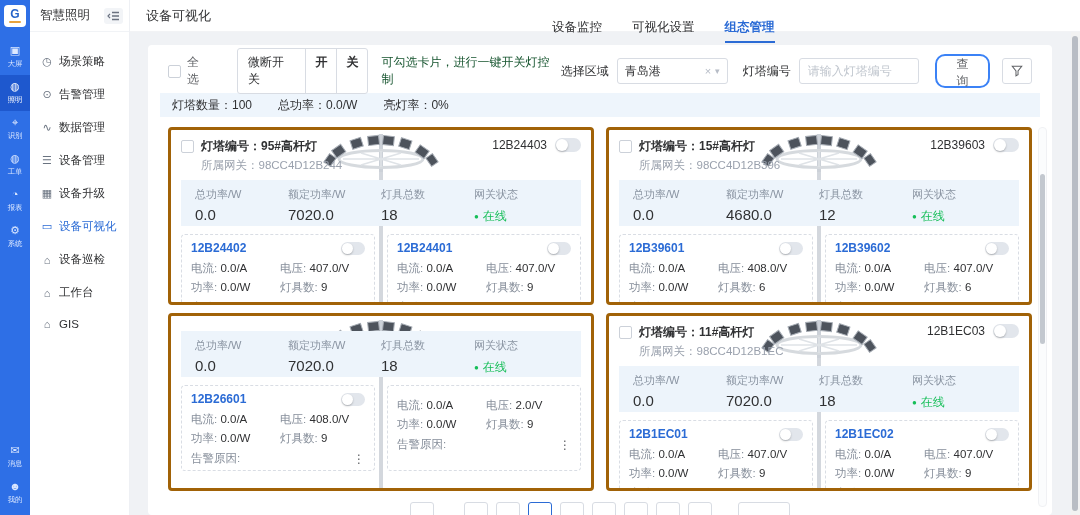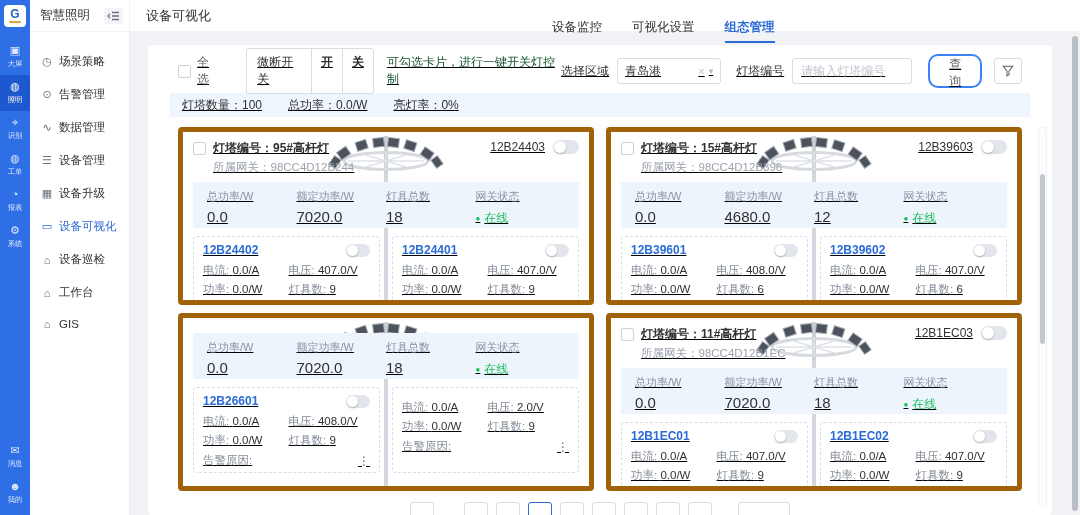--- a/index.html
+++ b/index.html
@@ -32,21 +32,21 @@
   
   .main-col { flex:1; min-width:0; display:flex; flex-direction:column; position:relative; }
   .topbar { height:32px; background:#fff; flex-shrink:0; display:flex; align-items:center; padding:0 16px; position:relative; border-bottom:1px solid #f2f3f5; }
   .page-title { font-size:13px; color:#303133; }
   .tabs { position:absolute; left:420px; top:0; height:32px; display:flex; gap:26px;margin-top:11px; }
   .tab { display:flex; align-items:center; font-size:12.5px; color:#303133; position:relative; cursor:pointer; padding:0 2px; }
   .tab.active { color:#2b6bd5; font-weight:bold; }
   .tab.active::after { content:''; position:absolute; left:2px; right:2px; bottom:0; height:2px; background:#2b6bd5; }
 
   .workspace { flex:1; position:relative; }
-  .panel { background:#fff; border-radius:4px; margin:13px 28px 6px 18px; height:470px; padding:0 30px; position:relative; overflow:hidden;text-decoration:underline; }
+  .panel { background:#fff; border-radius:4px; margin:13px 28px 6px 18px; height:470px; padding:0 20px; position:relative; overflow:hidden; }
 
   
   .toolbar { display:flex; align-items:center; height:48px; padding-top:4px; }
   .cb { width:13px; height:13px; border:1px solid #ccd1d9; border-radius:2px; background:#fff; flex-shrink:0; display:inline-block; cursor:pointer; }
   .sel-all-lb { font-size:12px; color:#606266; margin-left:6px; }
   .breaker { display:flex; align-items:stretch; margin-left:26px; border:1px solid #d8dce3; border-radius:3px; overflow:hidden; font-size:12px; background:#fff; }
   .breaker .bl { padding:5px 10px; color:#303133; }
   .breaker .bbtn { padding:5px 9px; border-left:1px solid #d8dce3; font-weight:bold; color:#303133; cursor:pointer; }
   .hint { margin-left:13px; font-size:12px; color:#14532d; }
   .right-cluster { margin-left:auto; display:flex; align-items:center; }
@@ -58,21 +58,21 @@
   .tinput::placeholder { color:#c0c6ce; }
   .qbtn { height:34px; padding:0 14px; border:2px solid #3b82f6; border-radius:10px; background:#fff; font-size:12px; color:#606266; margin-right:12px; cursor:pointer; }
   .fbtn { width:30px; height:26px; border:1px solid #d8dce3; border-radius:3px; background:#fff; display:flex; align-items:center; justify-content:center; cursor:pointer; }
 
   
   .summary { height:24px; background:#eef5fc; margin:0 -8px; padding-left:12px; display:flex; align-items:center; gap:26px; font-size:12px; color:#303133; }
   .summary b { font-weight:normal; }
 
   
   .cards { display:grid; grid-template-columns:1fr 1fr; gap:8px 12px; margin-top:10px; }
-  .card { position:relative; border:5px solid #a16207; border-radius:4px; height:178px; padding:8px 10px; background:#fff; overflow:hidden; }
+  .card { position:relative; border:3px solid #a16207; border-radius:4px; height:178px; padding:8px 10px; background:#fff; overflow:hidden; }
   .pole { position:absolute; left:50%; top:6px; bottom:0; width:4px; margin-left:-2px; background:#d3d7dd; z-index:0; }
   .crown { position:absolute; left:50%; top:2px; transform:translateX(-50%); z-index:1; }
   .card-head { position:relative; z-index:2; display:flex; align-items:flex-start; }
   .card-head .cb { margin-top:2px; }
   .head-text { margin-left:7px; }
   .t1 { font-size:12px; font-weight:bold; color:#303133; }
   .t2 { font-size:11.5px; color:#9aa1ad; margin-top:3px; }
   .head-right { margin-left:auto; display:flex; align-items:center; gap:8px; }
   .devid { font-size:12px; color:#303133; }
   .toggle { width:26px; height:14px; border-radius:7px; background:#e2e6ec; position:relative; display:inline-block; cursor:pointer; flex-shrink:0; }

